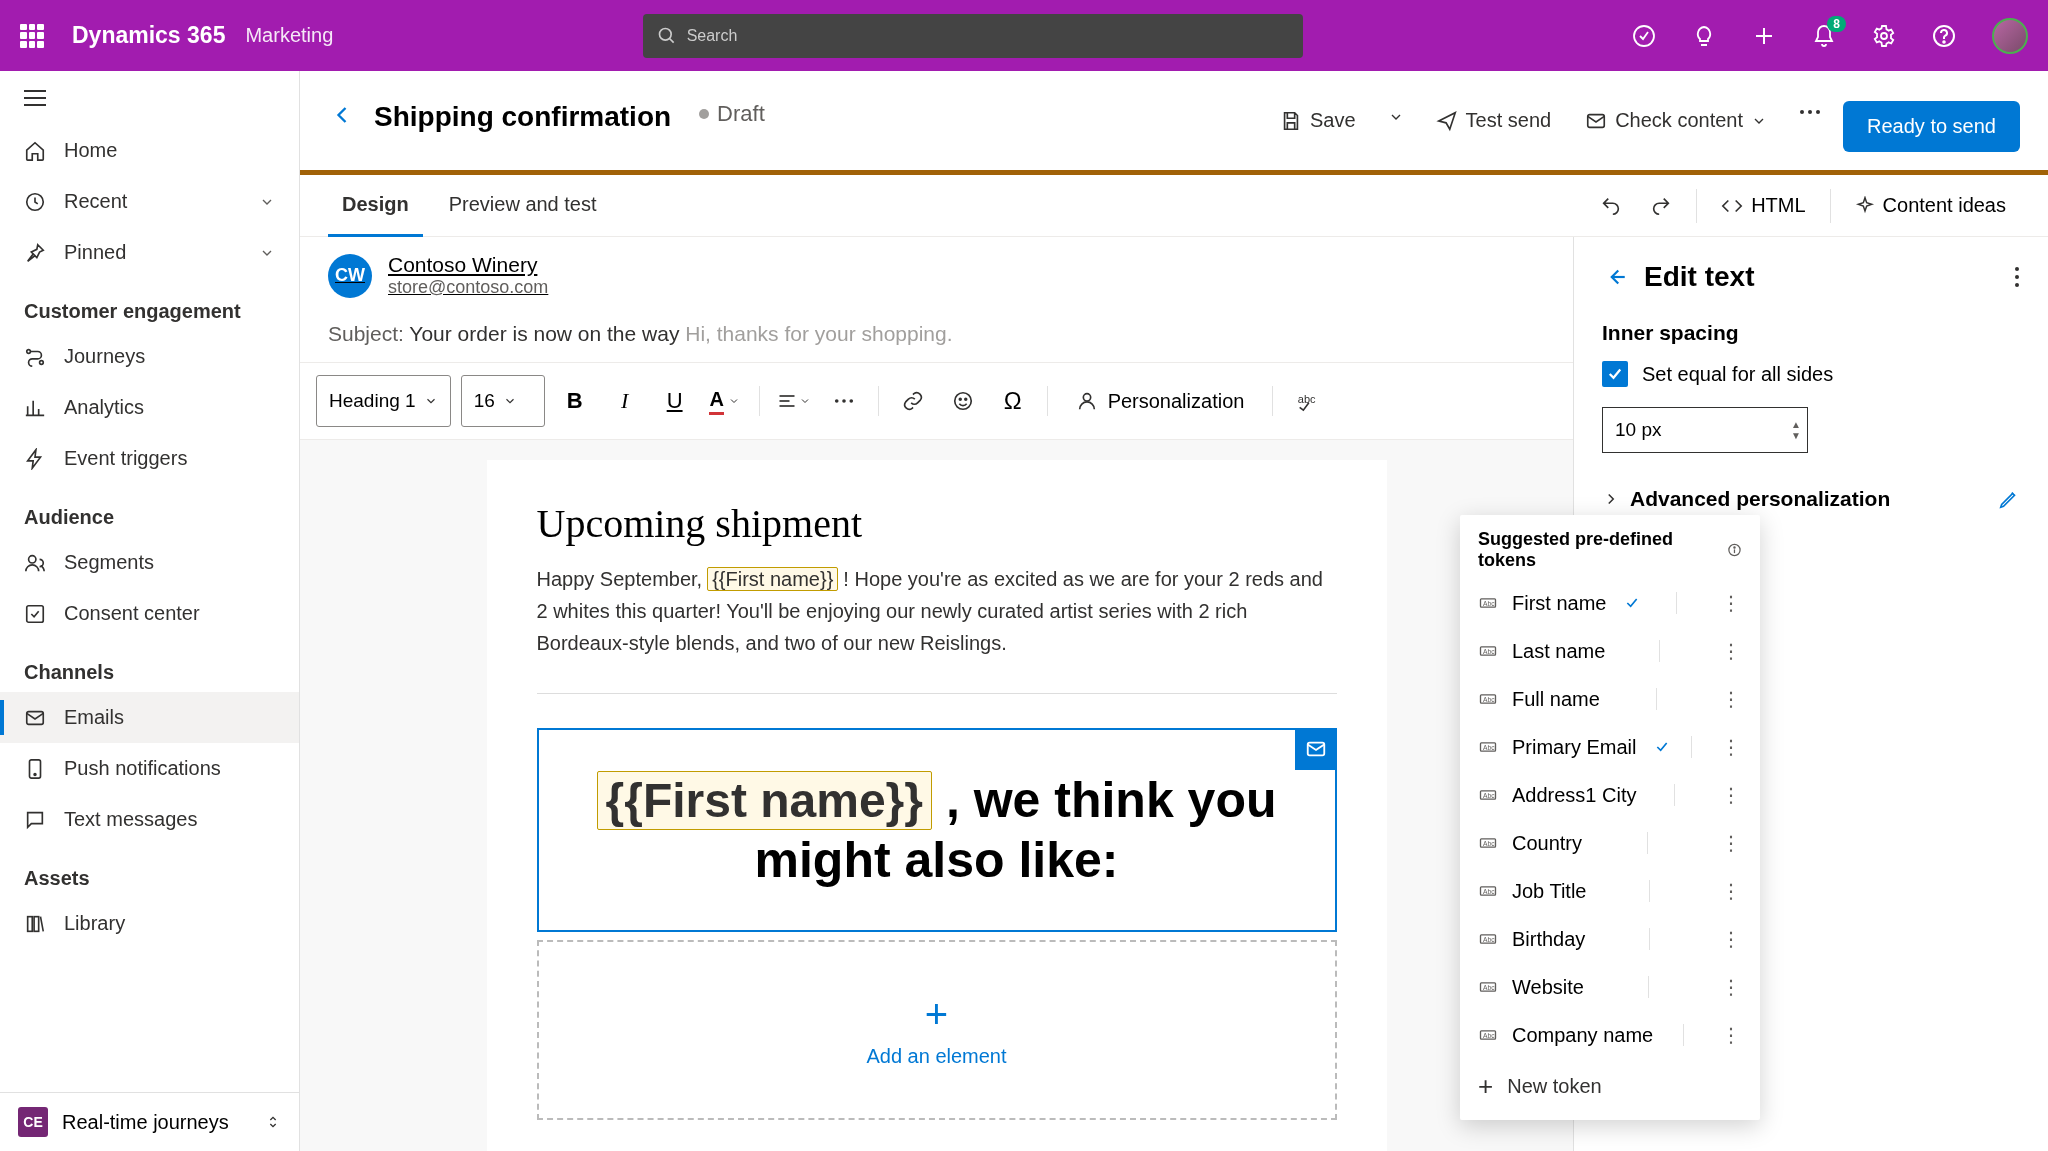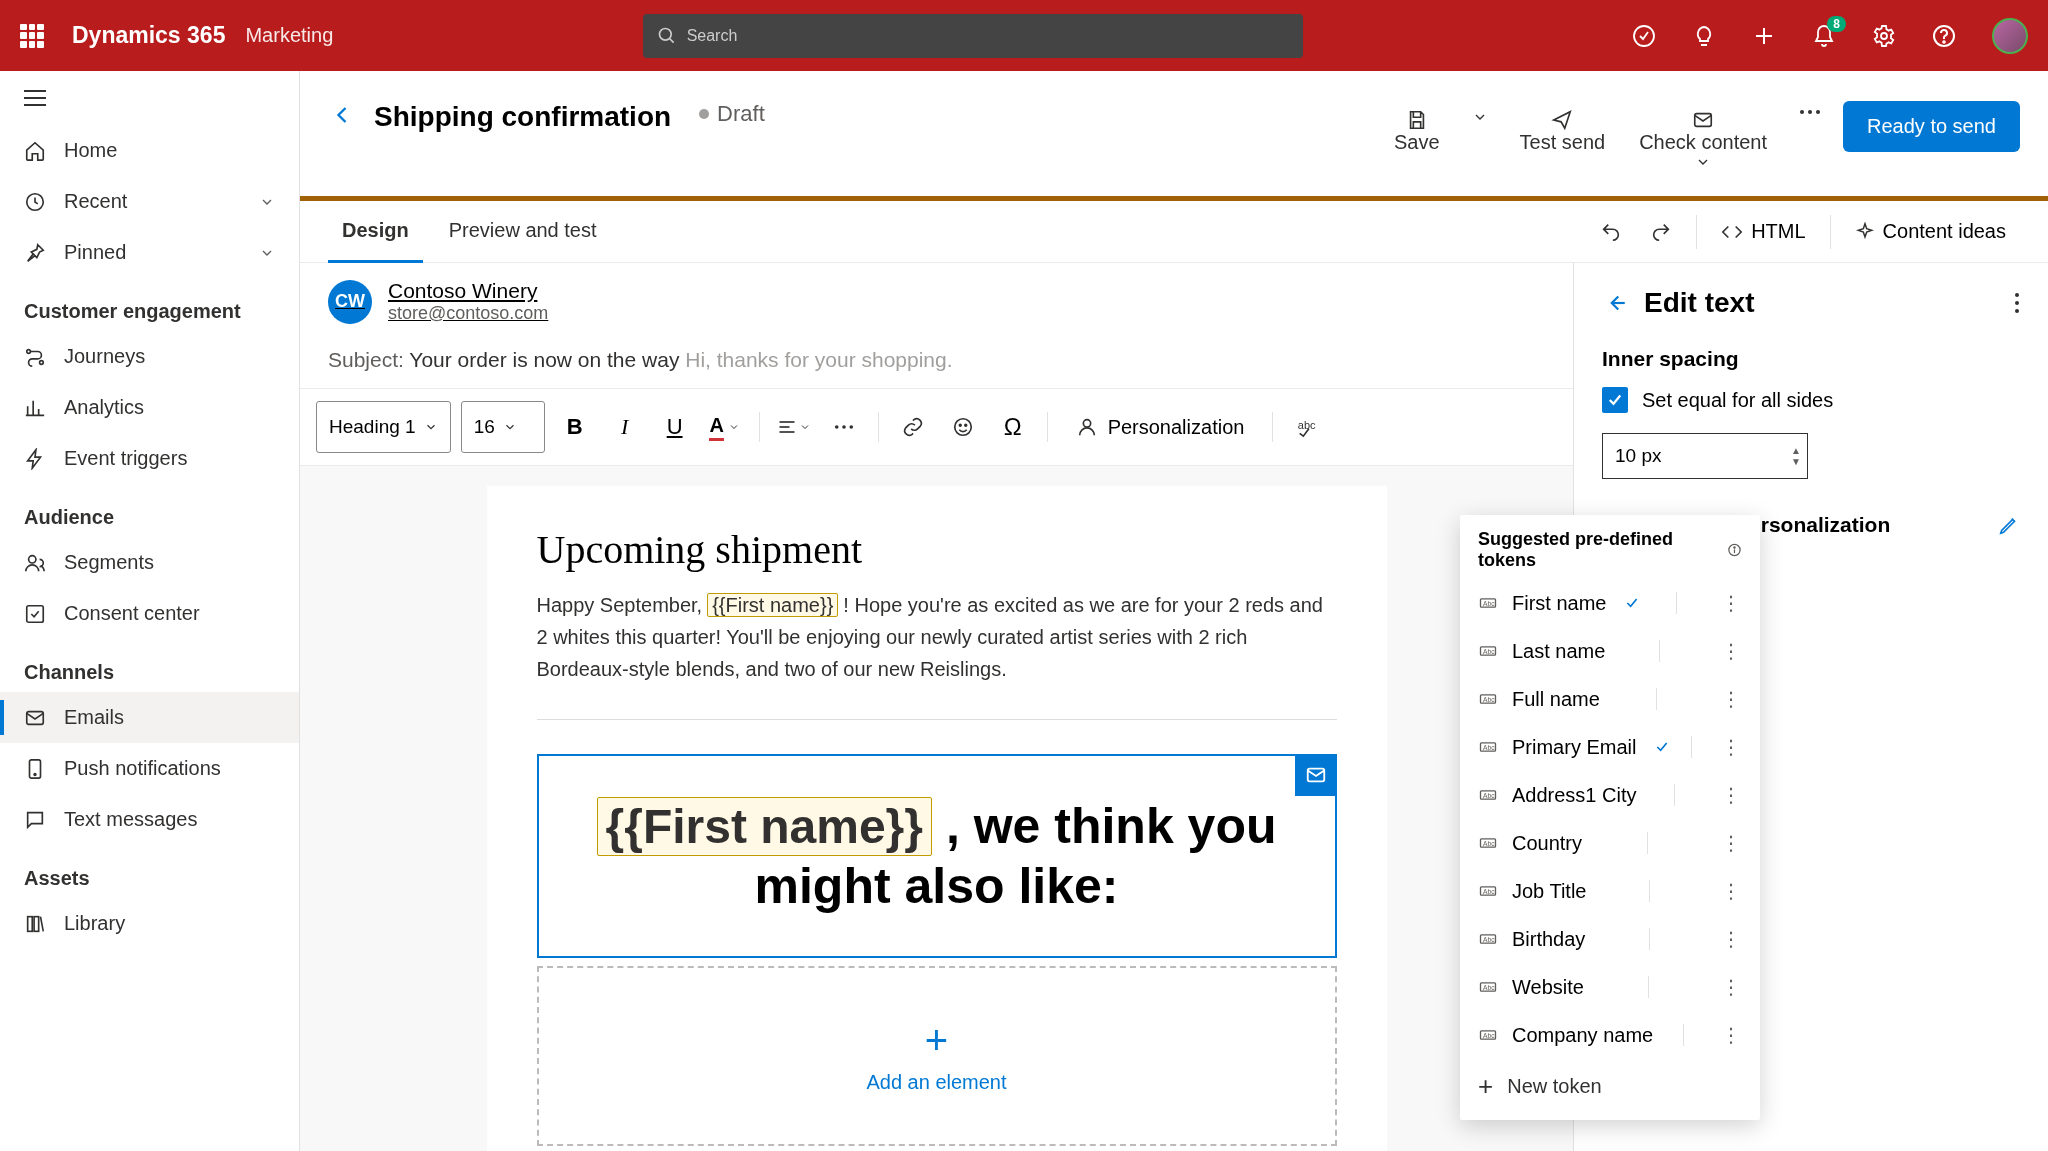--- a/index.html
+++ b/index.html
@@ -1,19 +1,19 @@
 <!DOCTYPE html>
 <html><head>
 <meta charset="utf-8">
 <style>
 * { margin: 0; padding: 0; box-sizing: border-box; font-family: "Segoe UI", -apple-system, sans-serif; }
 body { background: #fff; width: 2048px; height: 1151px; overflow: hidden; transform-origin: top left; }
 
 
-.topbar { height: 71px; background: #b91c1c; color: #fff; display: flex; align-items: center; padding: 0 20px; }
+.topbar { height: 71px; background: #a21caf; color: #fff; display: flex; align-items: center; padding: 0 20px; }
 .topbar .waffle { width: 24px; height: 24px; display: grid; grid-template-columns: repeat(3,1fr); gap: 2px; margin-right: 28px; cursor: pointer; }
 .topbar .waffle span { background: #fff; border-radius: 1px; }
 .brand { font-size: 23px; font-weight: 600; margin-right: 20px; }
 .module { font-size: 20px; opacity: .9; }
 .searchwrap { flex: 1; display: flex; justify-content: center; }
 .searchbox { width: 660px; height: 44px; background: #444; border-radius: 4px; display: flex; align-items: center; padding: 0 14px; color: #ccc; }
 .searchbox svg { margin-right: 10px; }
 .topicons { display: flex; align-items: center; gap: 36px; margin-left: 20px; }
 .topicons .icobtn { position: relative; cursor: pointer; color: #fff; }
 .badge { position: absolute; top: -8px; right: -10px; background: #0a7; color: #fff; font-size: 12px; border-radius: 10px; padding: 1px 6px; font-weight: 600; }
@@ -37,21 +37,21 @@
 
 .main { flex:1; display:flex; flex-direction:column; position:relative; }
 
 
 .cmdrow { display:flex; align-items:flex-start; padding: 18px 28px; border-bottom:5px solid #a16207; gap:14px;margin-top:12px; }
 .backbtn { color:#0078d4; cursor:pointer; }
 .title { font-size:28px; font-weight:600; margin-left:4px; }
 .draft { color:#605e5c; font-size:22px; margin-left:14px; display:flex; align-items:center; gap:8px; }
 .draft .dot { width:10px; height:10px; background:#a19f9d; border-radius:50%; }
 .spacer { flex:1; }
-.cmdbtn { display:flex; align-items:center; font-size:20px; padding:8px 10px; cursor:pointer; color:#323130;flex-direction:column; }
+.cmdbtn { display:flex; align-items:center; gap:8px; font-size:20px; padding:8px 10px; cursor:pointer; color:#323130; }
 .cmdbtn.icon-only { padding:8px; }
 .primarybtn { background:#0078d4; color:#fff; padding:14px 24px; border-radius:6px; font-size:20px; font-weight:400; cursor:pointer; }
 
 
 .tabrow { display:flex; align-items:center; padding: 0 28px; border-bottom:1px solid #edebe9; height:62px; }
 .tab { padding: 18px 14px; font-size:20px; cursor:pointer; color:#323130; border-bottom:3px solid transparent; margin-right:12px; }
 .tab.active { border-bottom-color:#0078d4; font-weight:600; }
 .tabrow .spacer { flex:1; }
 .tabrow .rightbtn { display:flex; align-items:center; gap:8px; padding:10px 14px; font-size:20px; cursor:pointer; }
 .divider-v { width:1px; height:34px; background:#e1e1e1; margin:0 10px; }
@@ -293,20 +293,27 @@
 
       <div class="navhead">Assets</div>
       <div class="navitem">
           <svg width="22" height="22" viewBox="0 0 24 24" fill="none" stroke="#323130" stroke-width="1.8">
             <rect x="4" y="4" width="5" height="16"></rect>
             <rect x="11" y="4" width="5" height="16"></rect>
             <path d="M18 4l3 16"></path>
           </svg>
           <span>Library</span>
         </div>
+    </div>
+    <div class="footer-switch">
+      <div class="tag">CE</div>
+      <span>Real-time journeys</span>
+      <svg width="16" height="16" viewBox="0 0 24 24" fill="none" stroke="#323130" stroke-width="2" style="margin-left:auto">
+          <path d="M8 9l4-4 4 4M8 15l4 4 4-4"></path>
+        </svg>
     </div>
   </div>
 
   <div class="main">
     <div class="cmdrow">
       <div class="backbtn">
           <svg width="28" height="28" viewBox="0 0 24 24" fill="none" stroke="#0078d4" stroke-width="2">
             <path d="M15 6l-6 6 6 6"></path>
             <line x1="9" y1="12" x2="20" y2="12" stroke-width="0"></line>
           </svg>

